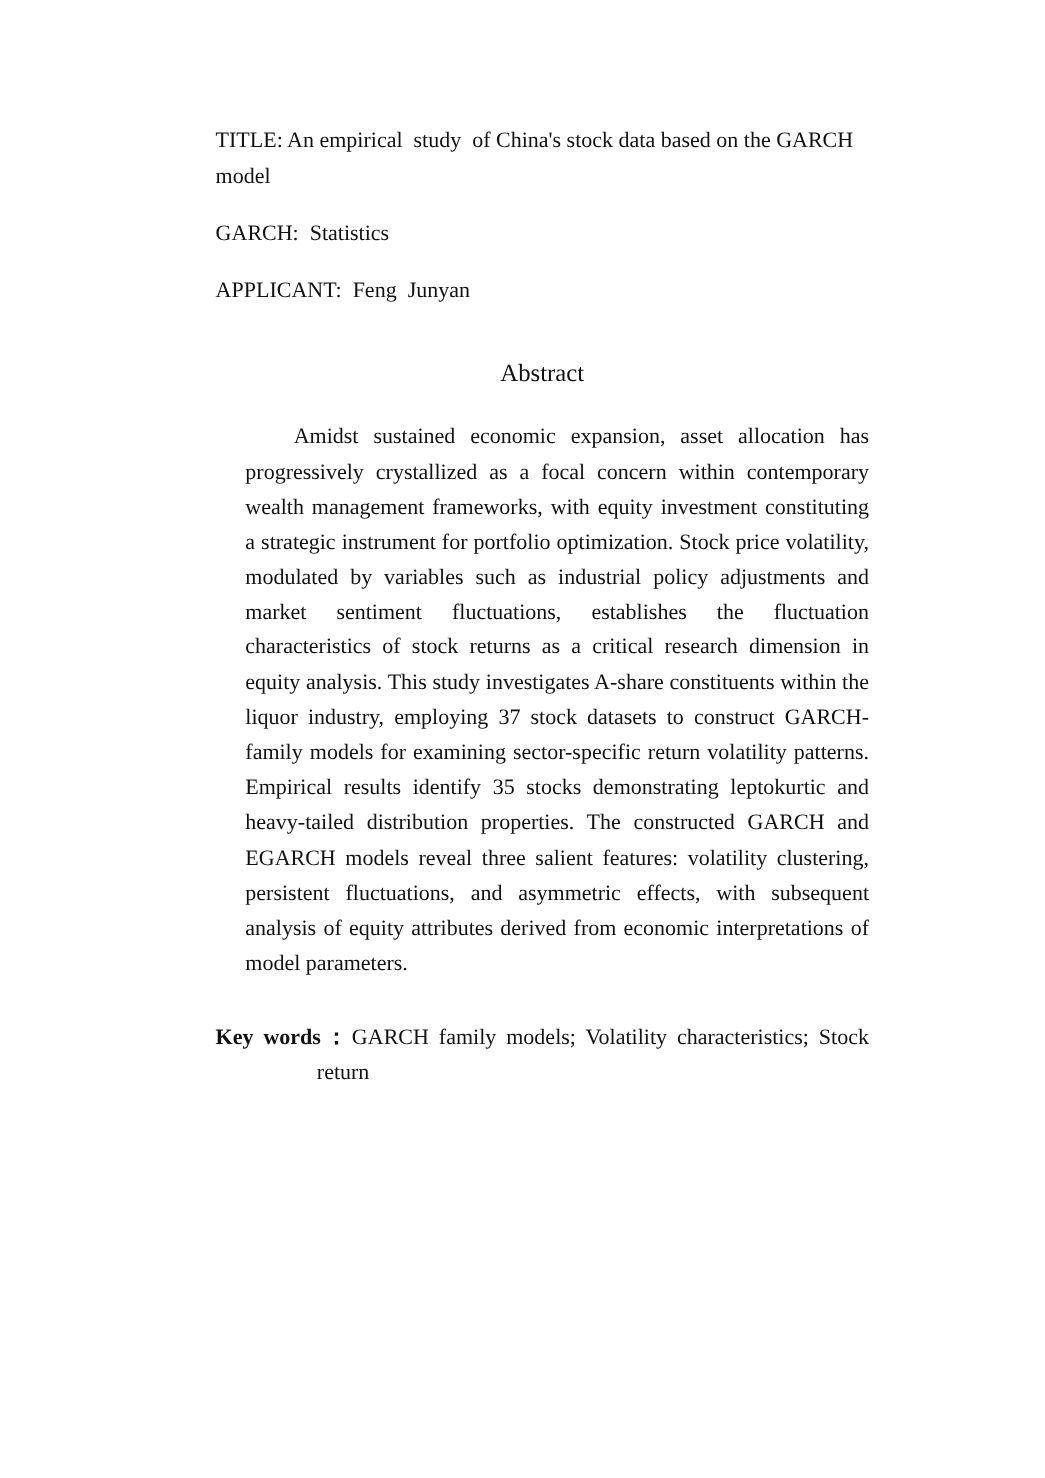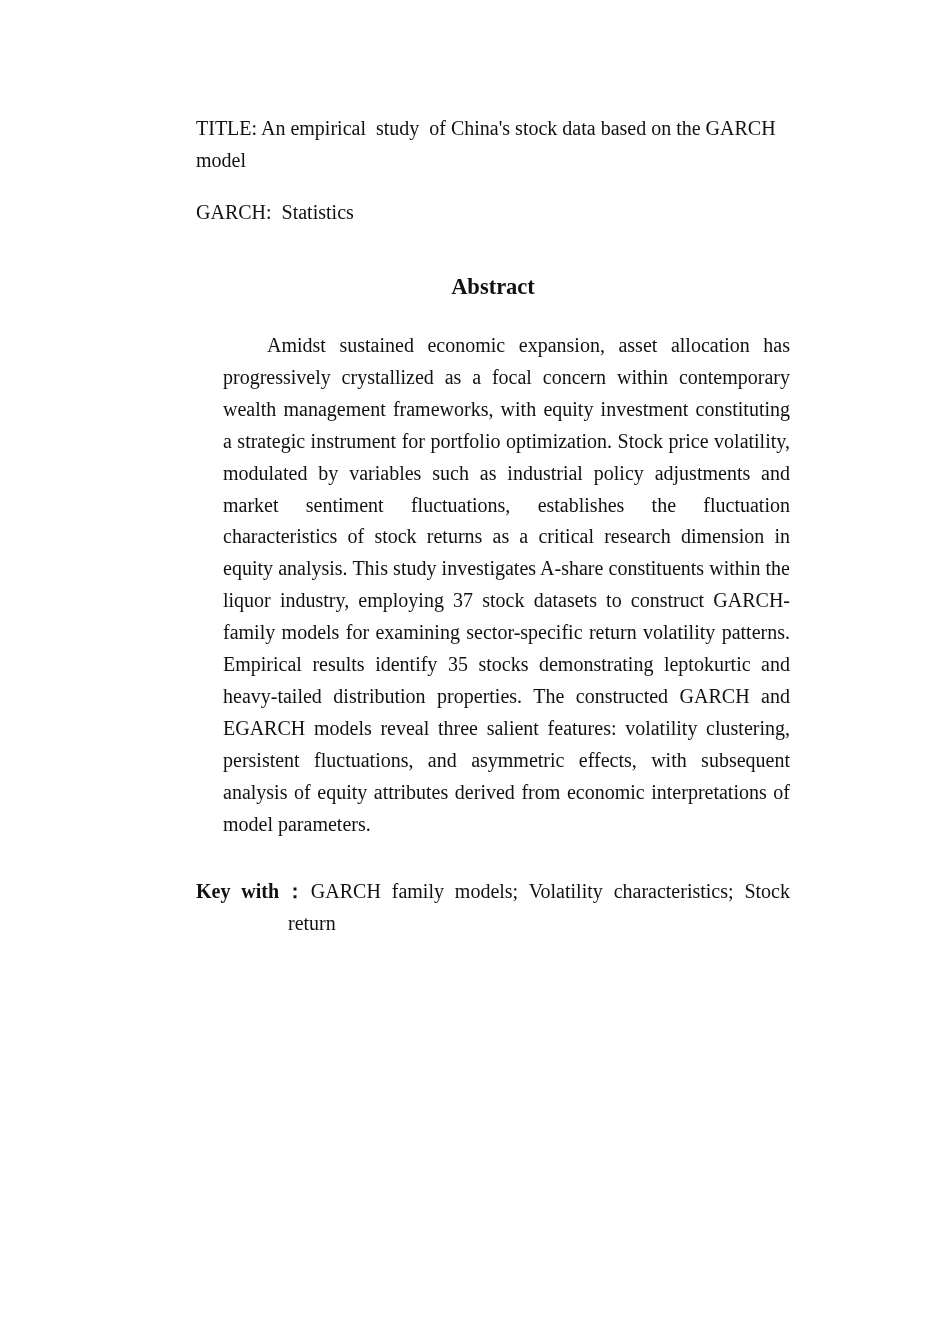--- a/index.html
+++ b/index.html
@@ -22,21 +22,21 @@
   .header-line {
     font-size: 20px;
     line-height: 32px;
     margin-bottom: 20px;
     white-space: pre-wrap;
   }
   .abstract-heading {
     margin-top: 44px;
     margin-bottom: 28px;
     text-align: center;
-    font-weight: bold;
+    font-weight: normal;
     font-size: 22.5px;
     line-height: 30px;
   }
   .abstract-body {
     font-size: 20px;
     line-height: 31.9px;
     text-align: justify;
     text-indent: 44px;
     margin-left: 27px;
   }
@@ -55,24 +55,25 @@
 </head>
 <body>
 
 <div class="page">
   <div class="content">
 
     <div class="header-line">TITLE: An empirical  study  of China's stock data based on the GARCH model</div>
 
     <div class="header-line">GARCH:  Statistics</div>
 
+    <div class="header-line">APPLICANT:  Feng  Junyan</div>
 
 
     <h1 class="abstract-heading">Abstract</h1>
 
     <p class="abstract-body">Amidst sustained economic expansion, asset allocation has progressively crystallized as a focal concern within contemporary wealth management frameworks, with equity investment constituting a strategic instrument for portfolio optimization. Stock price volatility, modulated by variables such as industrial policy adjustments and market sentiment fluctuations, establishes the fluctuation characteristics of stock returns as a critical research dimension in equity analysis. This study investigates A-share constituents within the liquor industry, employing 37 stock datasets to construct GARCH-family models for examining sector-specific return volatility patterns. Empirical results identify 35 stocks demonstrating leptokurtic and heavy-tailed distribution properties. The constructed GARCH and EGARCH models reveal three salient features: volatility clustering, persistent fluctuations, and asymmetric effects, with subsequent analysis of equity attributes derived from economic interpretations of model parameters.</p>
 
     <p class="keywords">
-      <span class="kw-label">Key with：</span><span>GARCH  family  models;  Volatility  characteristics;  Stock return</span>
+      <span class="kw-label">Key words：</span><span>GARCH  family  models;  Volatility  characteristics;  Stock return</span>
     </p>
 
   </div>
 </div>
 
 </body></html>

